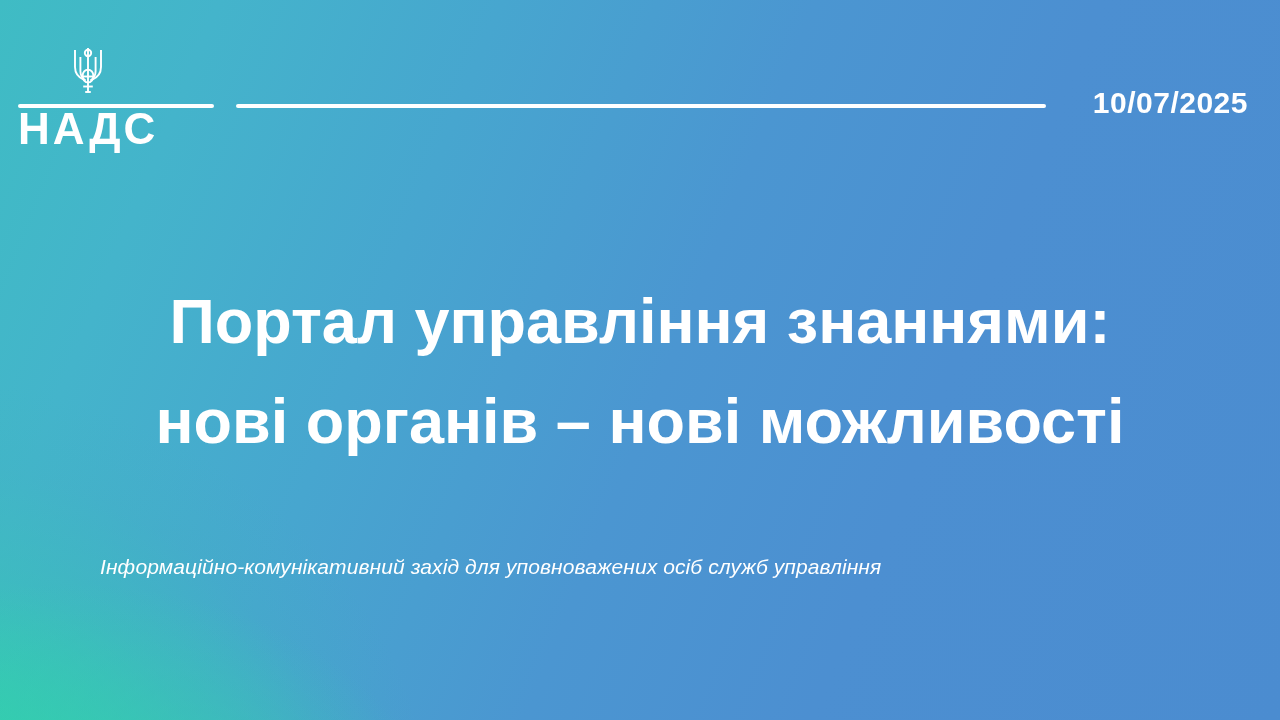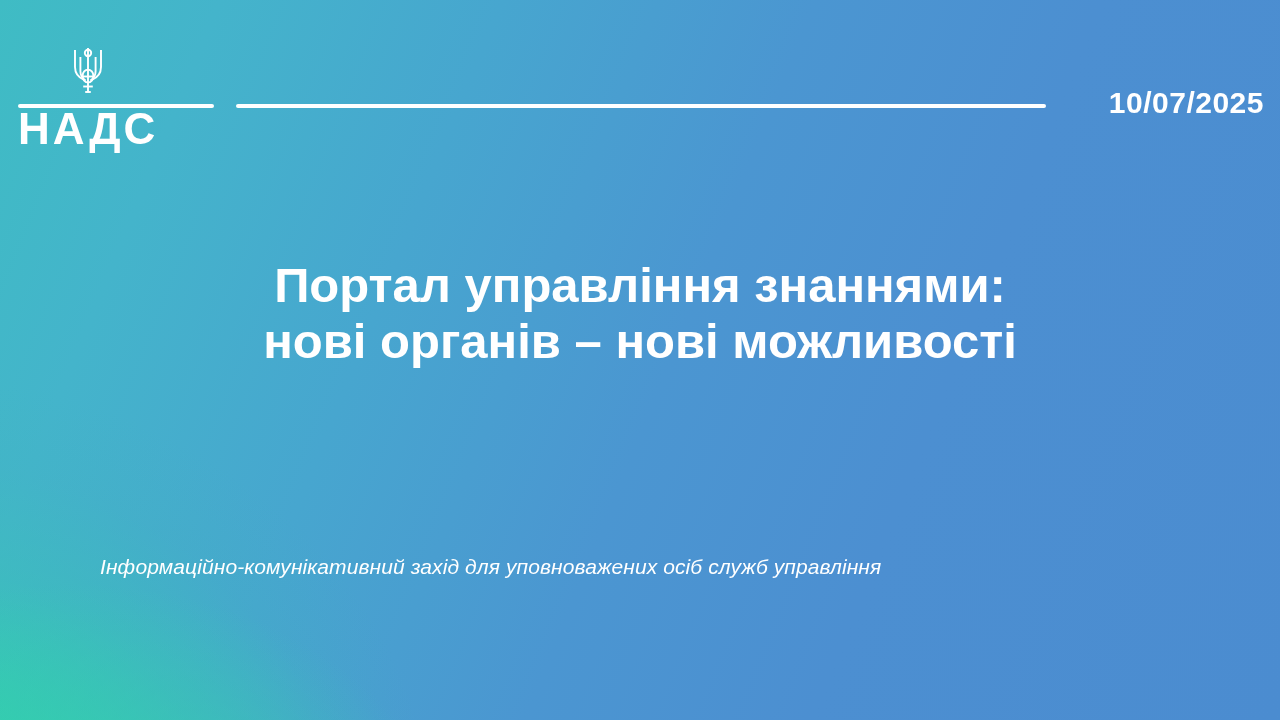--- a/index.html
+++ b/index.html
@@ -107,45 +107,46 @@
     position: absolute;
     left: 236px;
     top: 104px;
     width: 810px;
     height: 4px;
     background: #ffffff;
     border-radius: 2px;
   }
   .header-date {
     position: absolute;
-    right: 16px;
+    right: 32px;
     top: 88px;
     color: #ffffff;
     font-size: 30px;
     font-weight: bold;
     letter-spacing: 0.5px;
     line-height: 1;
     white-space: nowrap;
   }
 
   
   .title-block {
     position: absolute;
     left: 0;
     top: 258px;
     width: 1280px;
     text-align: center;
   }
   .title-line {
     color: #ffffff;
-    font-size: 49px;
+    font-size: 63px;
     font-weight: bold;
     line-height: 1.14;
     letter-spacing: 0px;
     white-space: nowrap;
+    margin-top: 28px;
   }
 
   
   .subtitle-block {
     position: absolute;
     left: 100px;
     top: 552px;
     width: 1090px;
     font-style: italic;
   }

